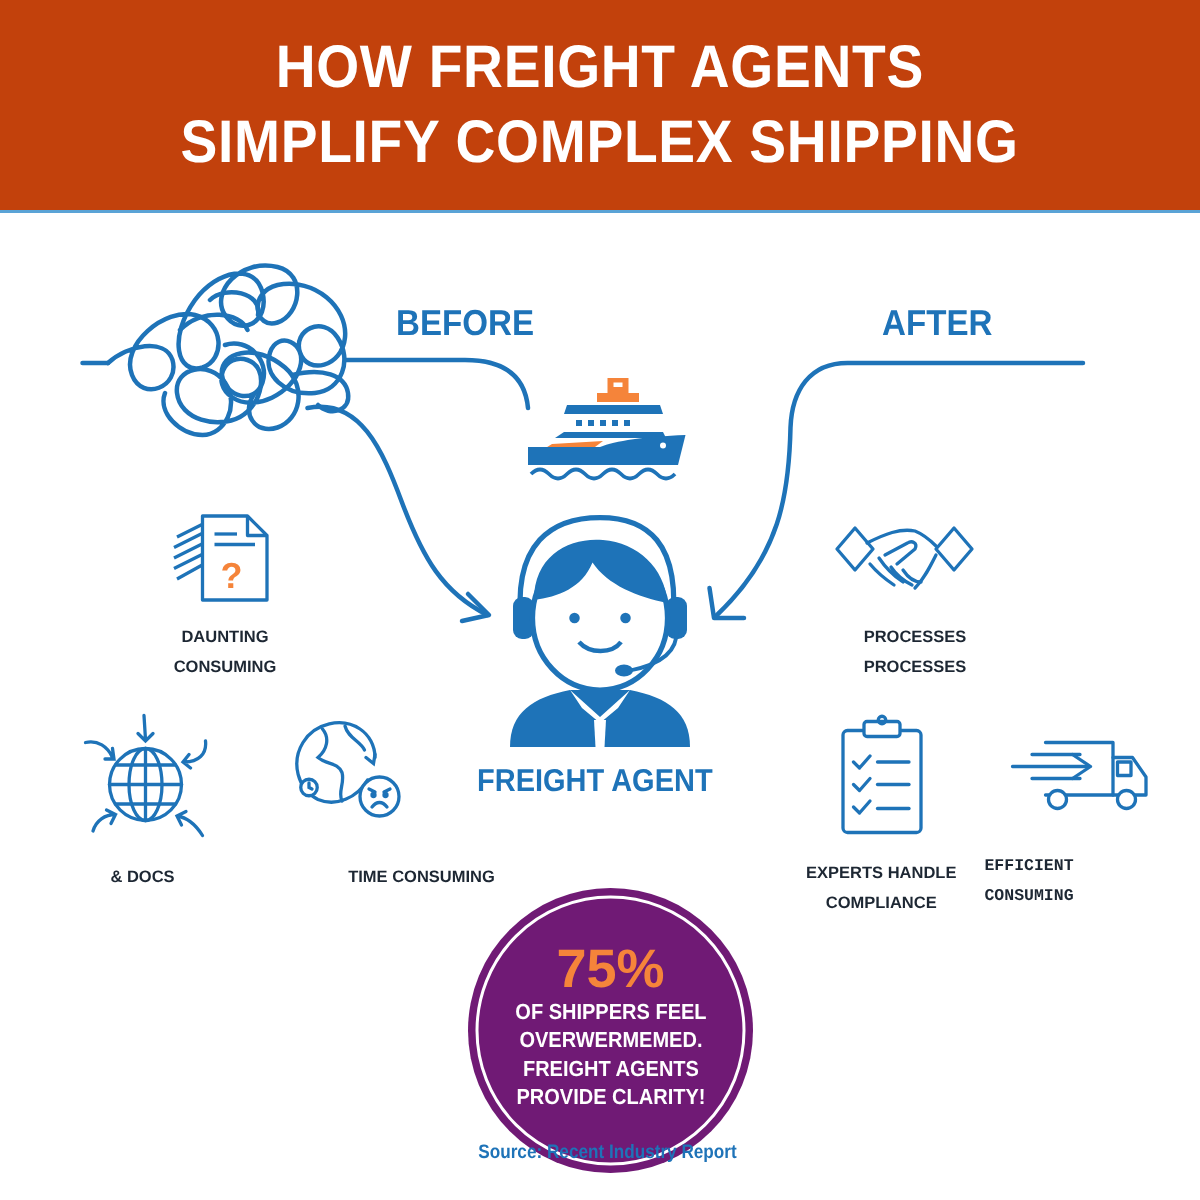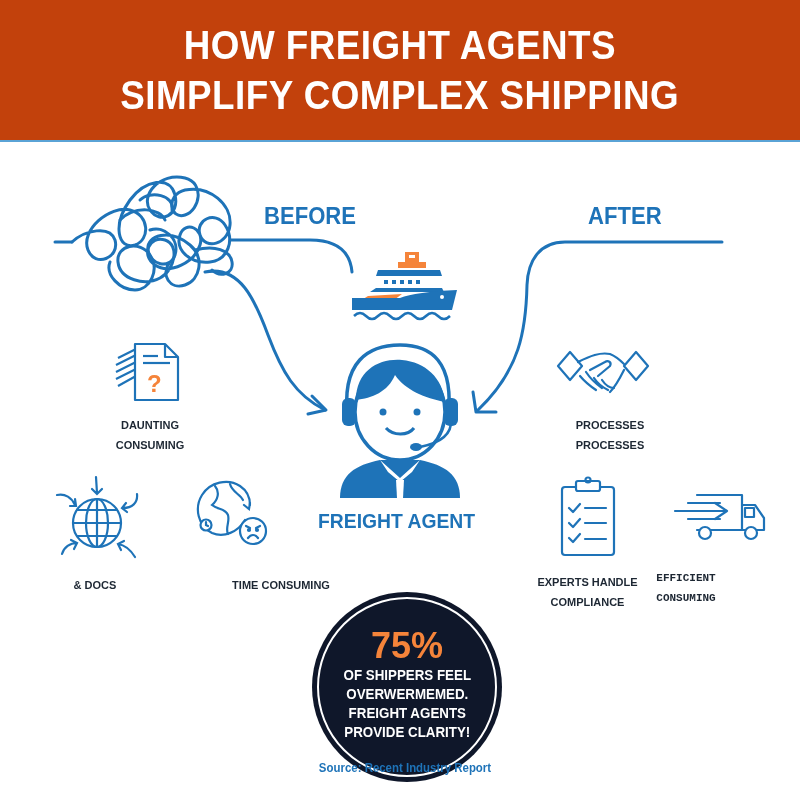--- a/index.html
+++ b/index.html
@@ -24,21 +24,21 @@
       transform: scaleX(0.92); transform-origin: left top; white-space: nowrap;
     }
     .label-dark {
       position: absolute; color: #1d2733; font-weight: bold; font-size: 11px;
       line-height: 20px; text-align: center; white-space: nowrap;
     }
 
     .stat {
       position: absolute; left: 312px; top: 592px; width: 190px; height: 190px;
       border-radius: 50%;
-      background: #0f172a;
+      background: #701a75;
       box-shadow: 0 0 0 0 #fff;
       display: flex; flex-direction: column; align-items: center; justify-content: center;
     }
     .stat::before {
       content: ""; position: absolute; left: 5px; top: 5px; right: 5px; bottom: 5px;
       border-radius: 50%; border: 2px solid #ffffff;
     }
     .stat .pct { color: #f5843a; font-weight: bold; font-size: 36px; line-height: 40px; margin-top: -6px; }
     .stat .msg { color: #ffffff; font-weight: bold; font-size: 14.5px; line-height: 19px; text-align: center; transform: scaleX(0.92); }
 

